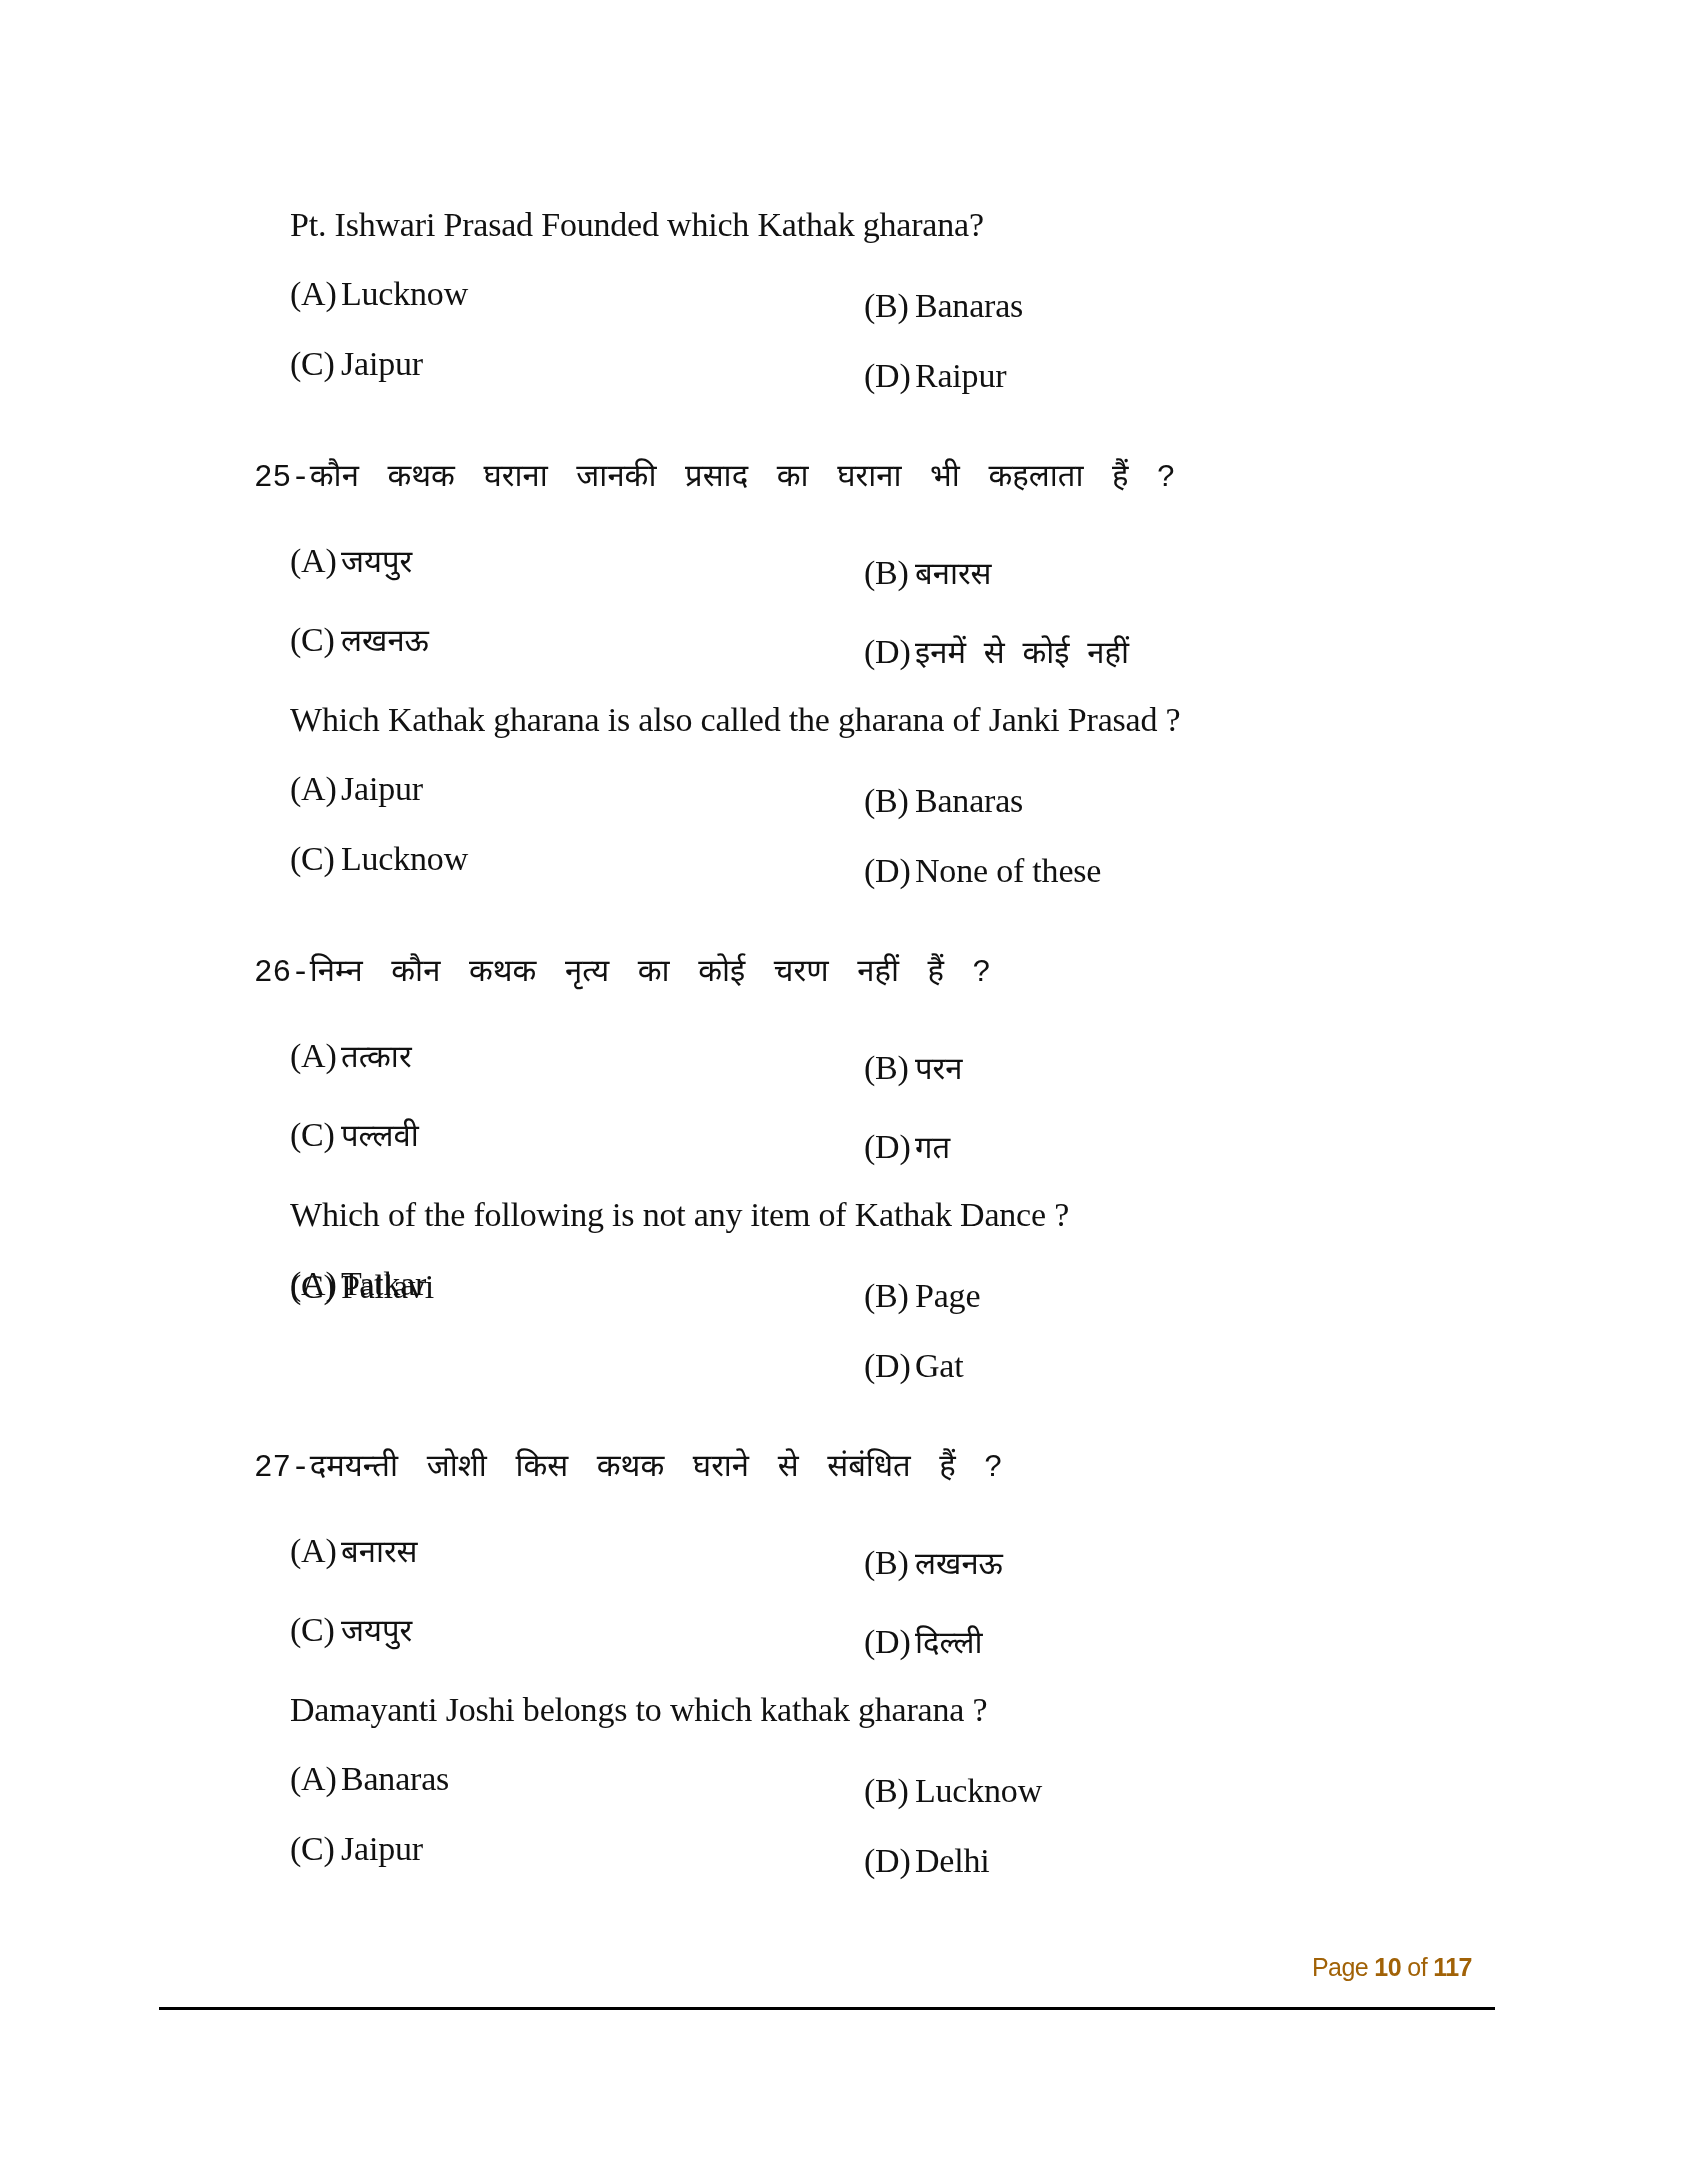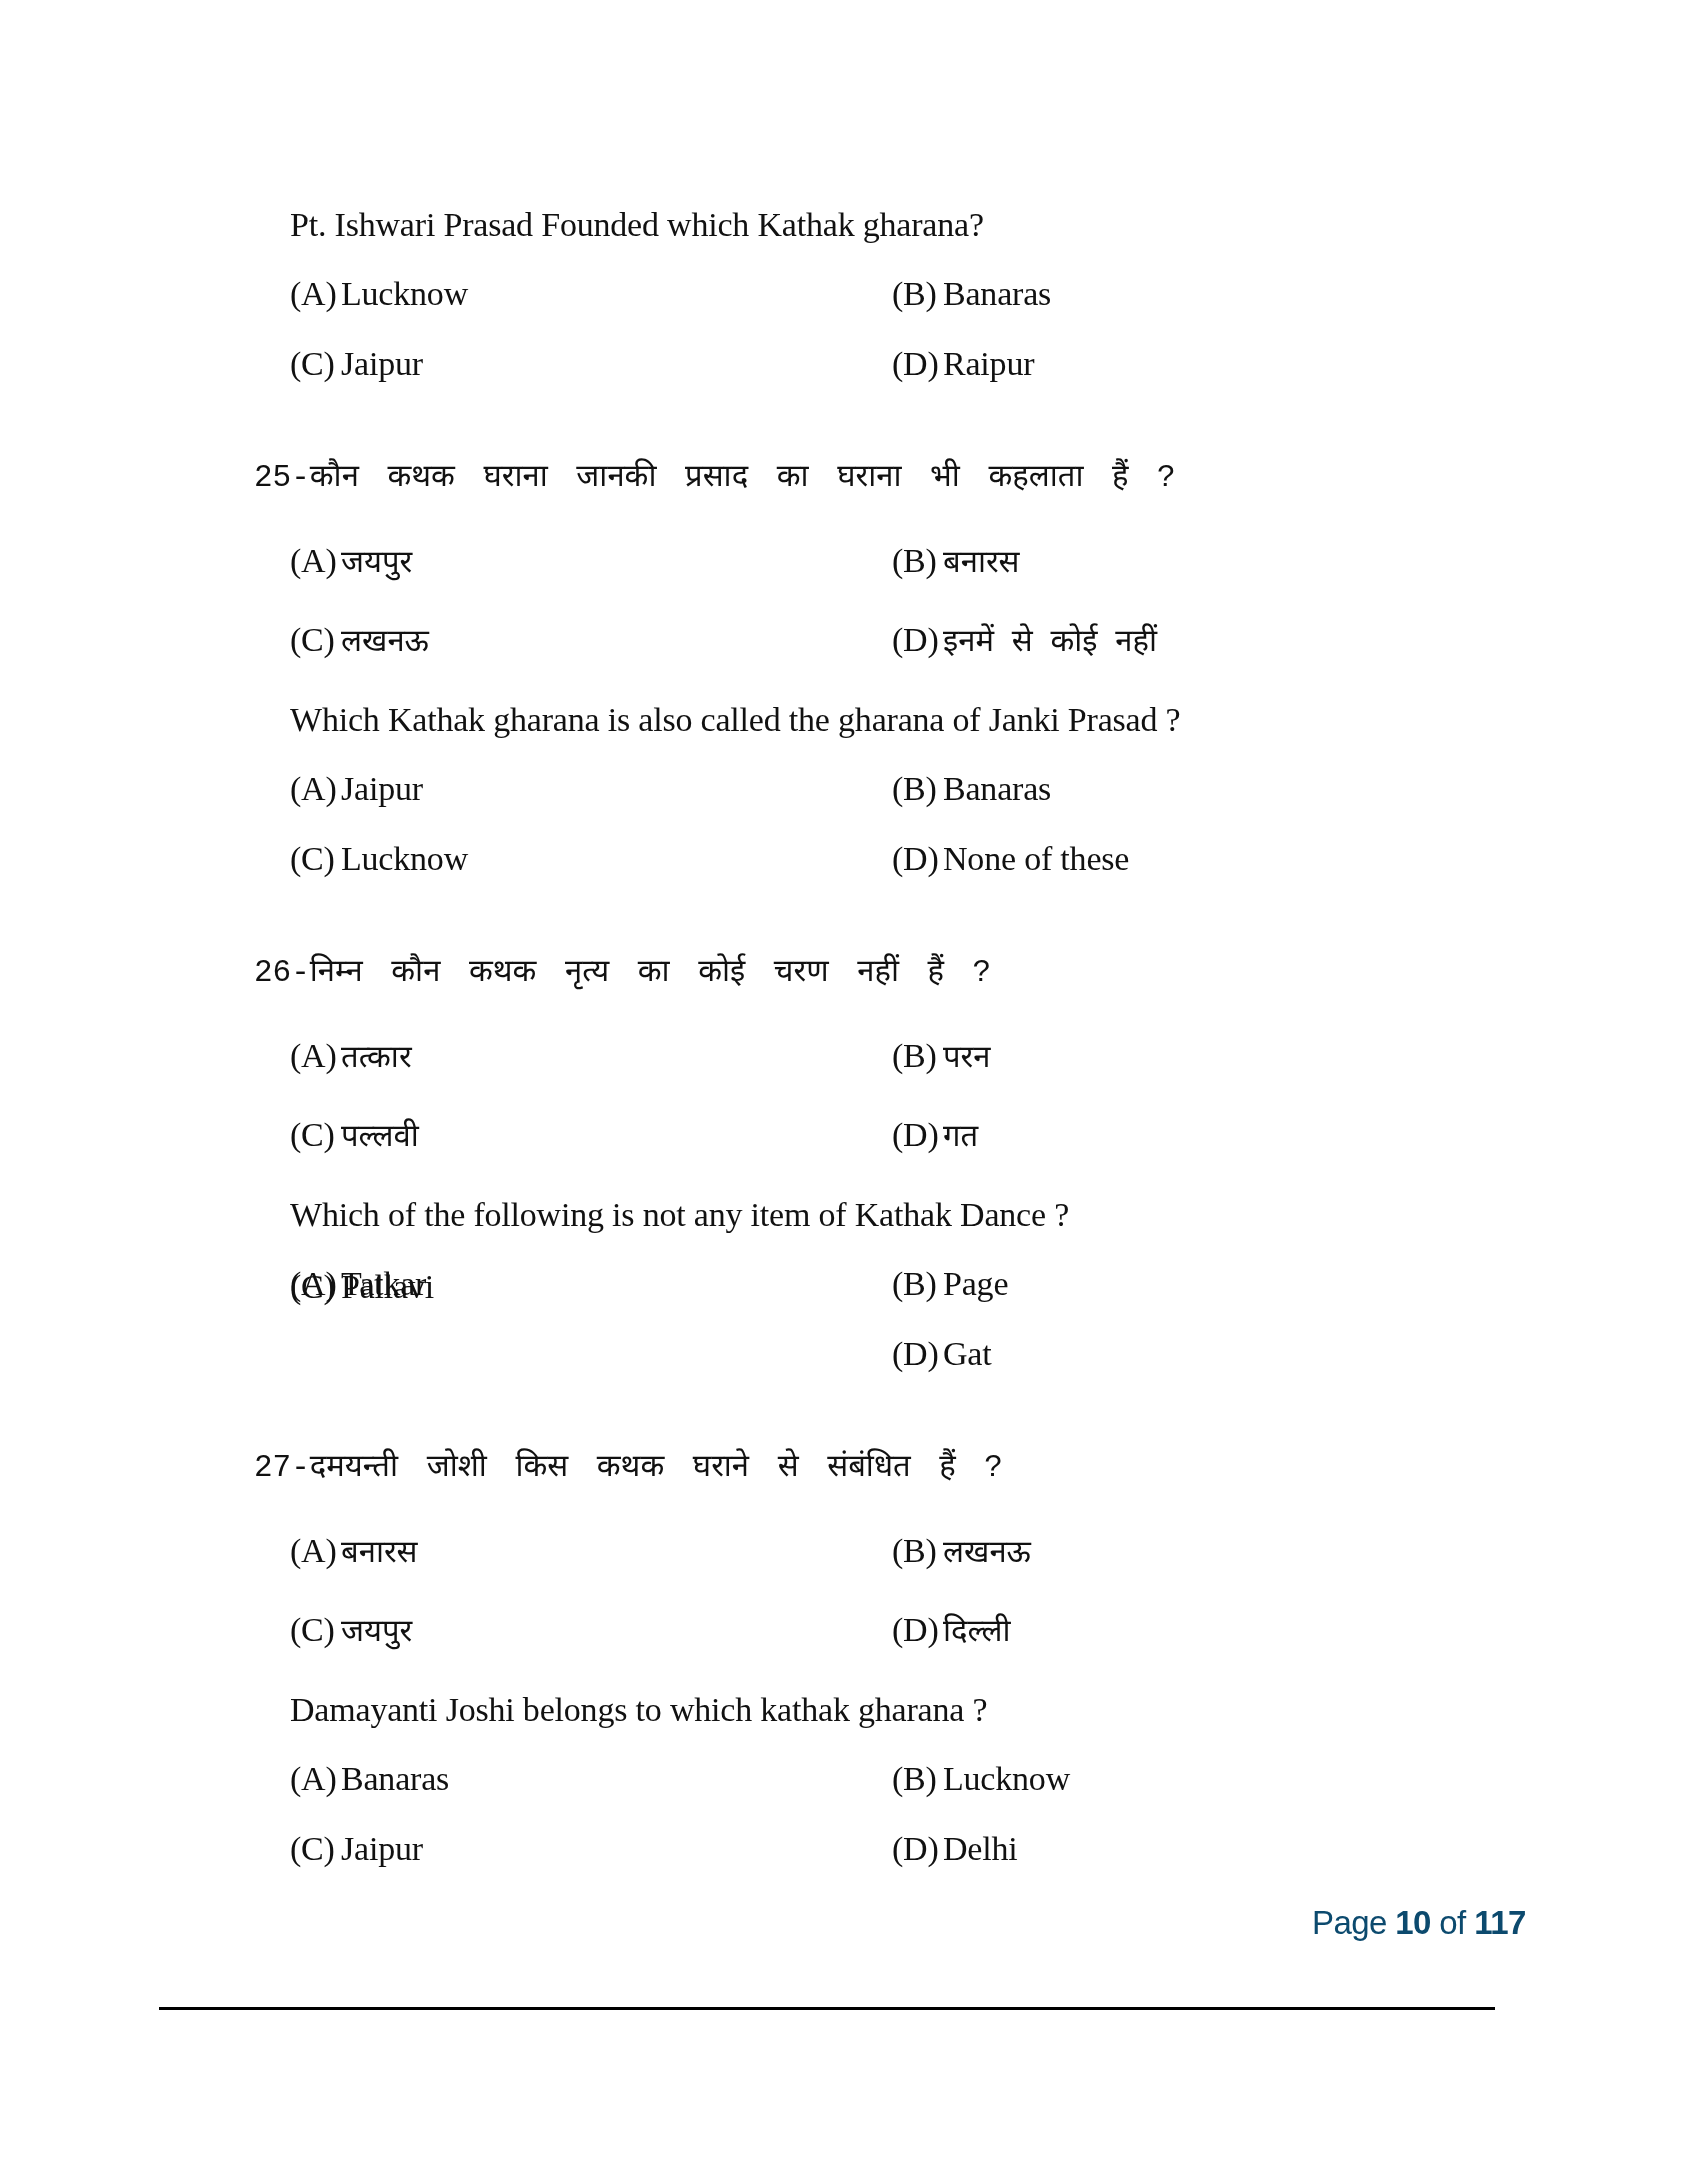--- a/index.html
+++ b/index.html
@@ -4,25 +4,25 @@
 <style>
   html, body { margin: 0; padding: 0; background: #ffffff; }
   body { width: 1683px; height: 2178px; position: relative; overflow: hidden;
          font-family: "Liberation Serif", "DejaVu Serif", serif; color: #111; }
   .line { position: absolute; white-space: nowrap; line-height: 1; }
   .en { font-size: 34px; letter-spacing: -0.2px; }
   .hi { font-size: 31px; word-spacing: 10px; font-family: "Liberation Serif", "DejaVu Sans", serif; }
   .q-en { left: 290px; }
   .q-hi { left: 254px; font-family: Liberation Mono, monospace; }
   .opt-a { left: 290px; }
-  .opt-b { left: 892px; }
+  .opt-b { left: 864px; margin-top: 12px; }
   .opt-label { display: inline-block; width: 51px; }
   .footer-rule { position: absolute; left: 159px; top: 2007px; width: 1336px; height: 3px; background: #000; }
-  .footer { position: absolute; left: 1312px; top: 1906px; font-family: "Liberation Sans", "DejaVu Sans", sans-serif;
-            font-size: 33px; letter-spacing: -0.6px; color: #0c4a6e; }
+  .footer { position: absolute; left: 1312px; top: 1955px; font-family: "Liberation Sans", "DejaVu Sans", sans-serif;
+            font-size: 25px; letter-spacing: -0.6px; color: #a16207; }
   .footer b { font-weight: bold; }
 </style>
 </head>
 <body>
 
 <div>
   <div class="line en q-en" style="top:208px">Pt. Ishwari Prasad Founded which Kathak gharana?</div>
   <div class="line en opt-a" style="top:277px"><span class="opt-label">(A)</span><span>Lucknow</span></div>
   <div class="line en opt-b" style="top:277px"><span class="opt-label">(B)</span><span>Banaras</span></div>
   <div class="line en opt-a" style="top:347px"><span class="opt-label">(C)</span><span>Jaipur</span></div>

